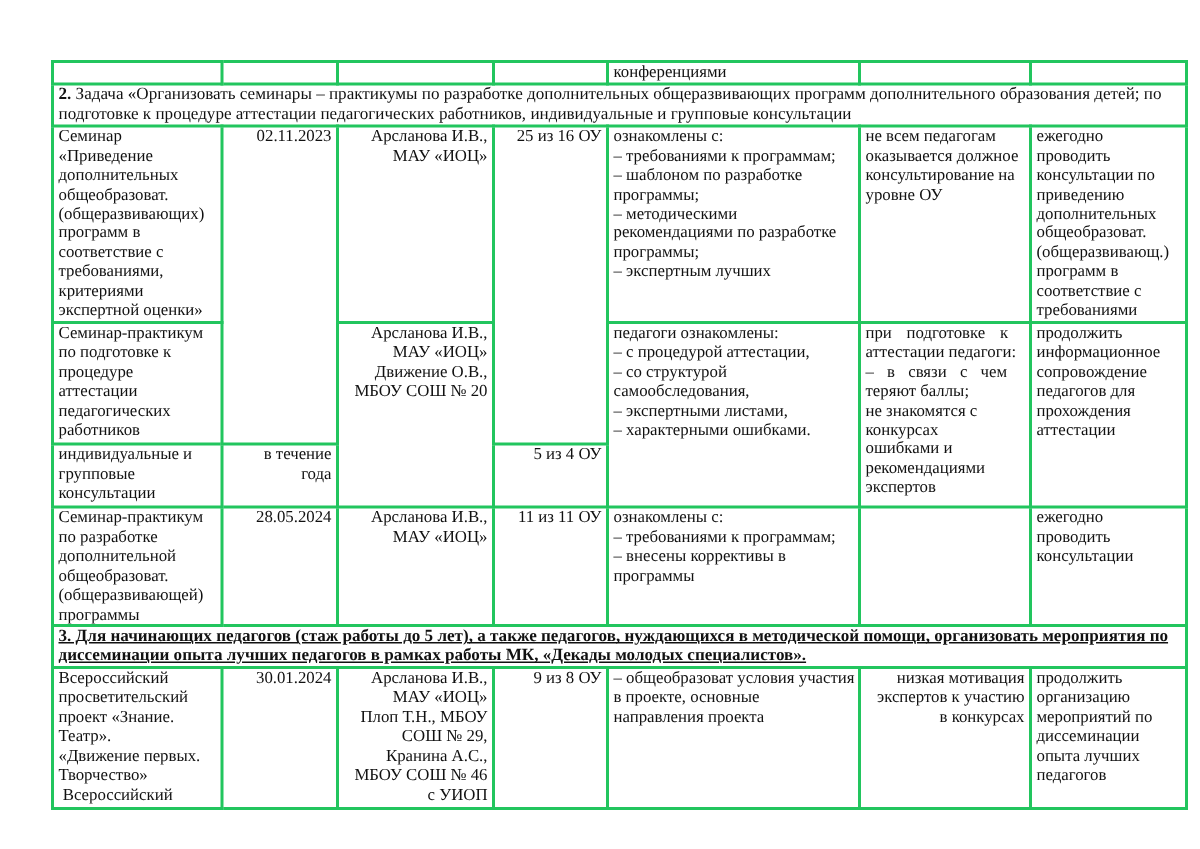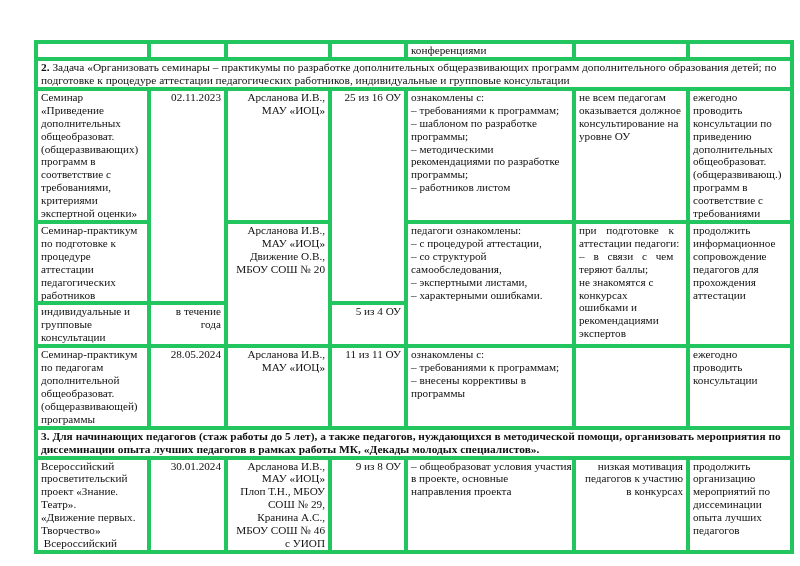--- a/index.html
+++ b/index.html
@@ -1,24 +1,24 @@
 <!DOCTYPE html>
 <html><head>
   <meta charset="utf-8">
   <style>
     html, body { margin: 0; padding: 0; background: #ffffff; }
     body { width: 800px; height: 566px; position: relative; overflow: hidden;
            font-family: "Liberation Serif", "DejaVu Serif", serif; color: #111; }
     table.doc { position: absolute; left: 34px; top: 40px; width: 756px;
                 border-collapse: collapse; table-layout: fixed; font-size: 11.2px; line-height: 12.9px; }
-    table.doc td { border: 4px solid #22c55e; vertical-align: top; padding: 0 3px; overflow: hidden; }
+    table.doc td { border: 2px solid #22c55e; vertical-align: top; padding: 0 3px; overflow: hidden; }
     .c { text-align: right; }
     .task { padding: 1px 3px; font-size: 11.4px; line-height: 13px; margin-top: 44px; }
     .task b.num { font-weight: bold; }
-    .boldrow { font-weight: bold; }
+    .boldrow { font-weight: bold; text-decoration: underline; }
     .line { display: block; white-space: nowrap; }
   </style>
 </head>
 <body>
 
 <table class="doc">
   <colgroup>
     <col style="width:113px">
       <col style="width:77px">
       <col style="width:104px">
@@ -68,21 +68,21 @@
           <span class="line">25 из 16 ОУ</span>
         </td>
       <td>
         <span class="line">ознакомлены с:</span>
           <span class="line">–  требованиями к программам;</span>
           <span class="line">– шаблоном по разработке</span>
           <span class="line">программы;</span>
           <span class="line">– методическими</span>
           <span class="line">рекомендациями по разработке</span>
           <span class="line">программы;</span>
-          <span class="line">– работников листом</span>
+          <span class="line">– экспертным лучших</span>
       </td>
       <td>
         <span class="line">не всем педагогам</span>
           <span class="line">оказывается должное</span>
           <span class="line">консультирование на</span>
           <span class="line">уровне ОУ</span>
       </td>
       <td>
         <span class="line">ежегодно</span>
           <span class="line">проводить</span>
@@ -152,21 +152,21 @@
           <span class="line">года</span>
       </td>
       <td class="c">
           <span class="line">5 из 4 ОУ</span>
         </td>
     </tr>
 
     <tr style="height:78px">
       <td>
         <span class="line">Семинар-практикум</span>
-          <span class="line">по педагогам</span>
+          <span class="line">по разработке</span>
           <span class="line">дополнительной</span>
           <span class="line">общеобразоват.</span>
           <span class="line">(общеразвивающей)</span>
           <span class="line">программы</span>
       </td>
       <td class="c">
           <span class="line">28.05.2024</span>
         </td>
       <td class="c">
         <span class="line">Арсланова И.В.,</span>
@@ -218,21 +218,21 @@
       <td class="c">
           <span class="line">9 из 8 ОУ</span>
         </td>
       <td>
         <span class="line">– общеобразоват условия участия</span>
           <span class="line">в проекте, основные</span>
           <span class="line">направления проекта</span>
       </td>
       <td class="c">
         <span class="line">низкая мотивация</span>
-          <span class="line">педагогов к участию</span>
+          <span class="line">экспертов к участию</span>
           <span class="line">в конкурсах</span>
       </td>
       <td>
         <span class="line">продолжить</span>
           <span class="line">организацию</span>
           <span class="line">мероприятий по</span>
           <span class="line">диссеминации</span>
           <span class="line">опыта лучших</span>
           <span class="line">педагогов</span>
       </td>

